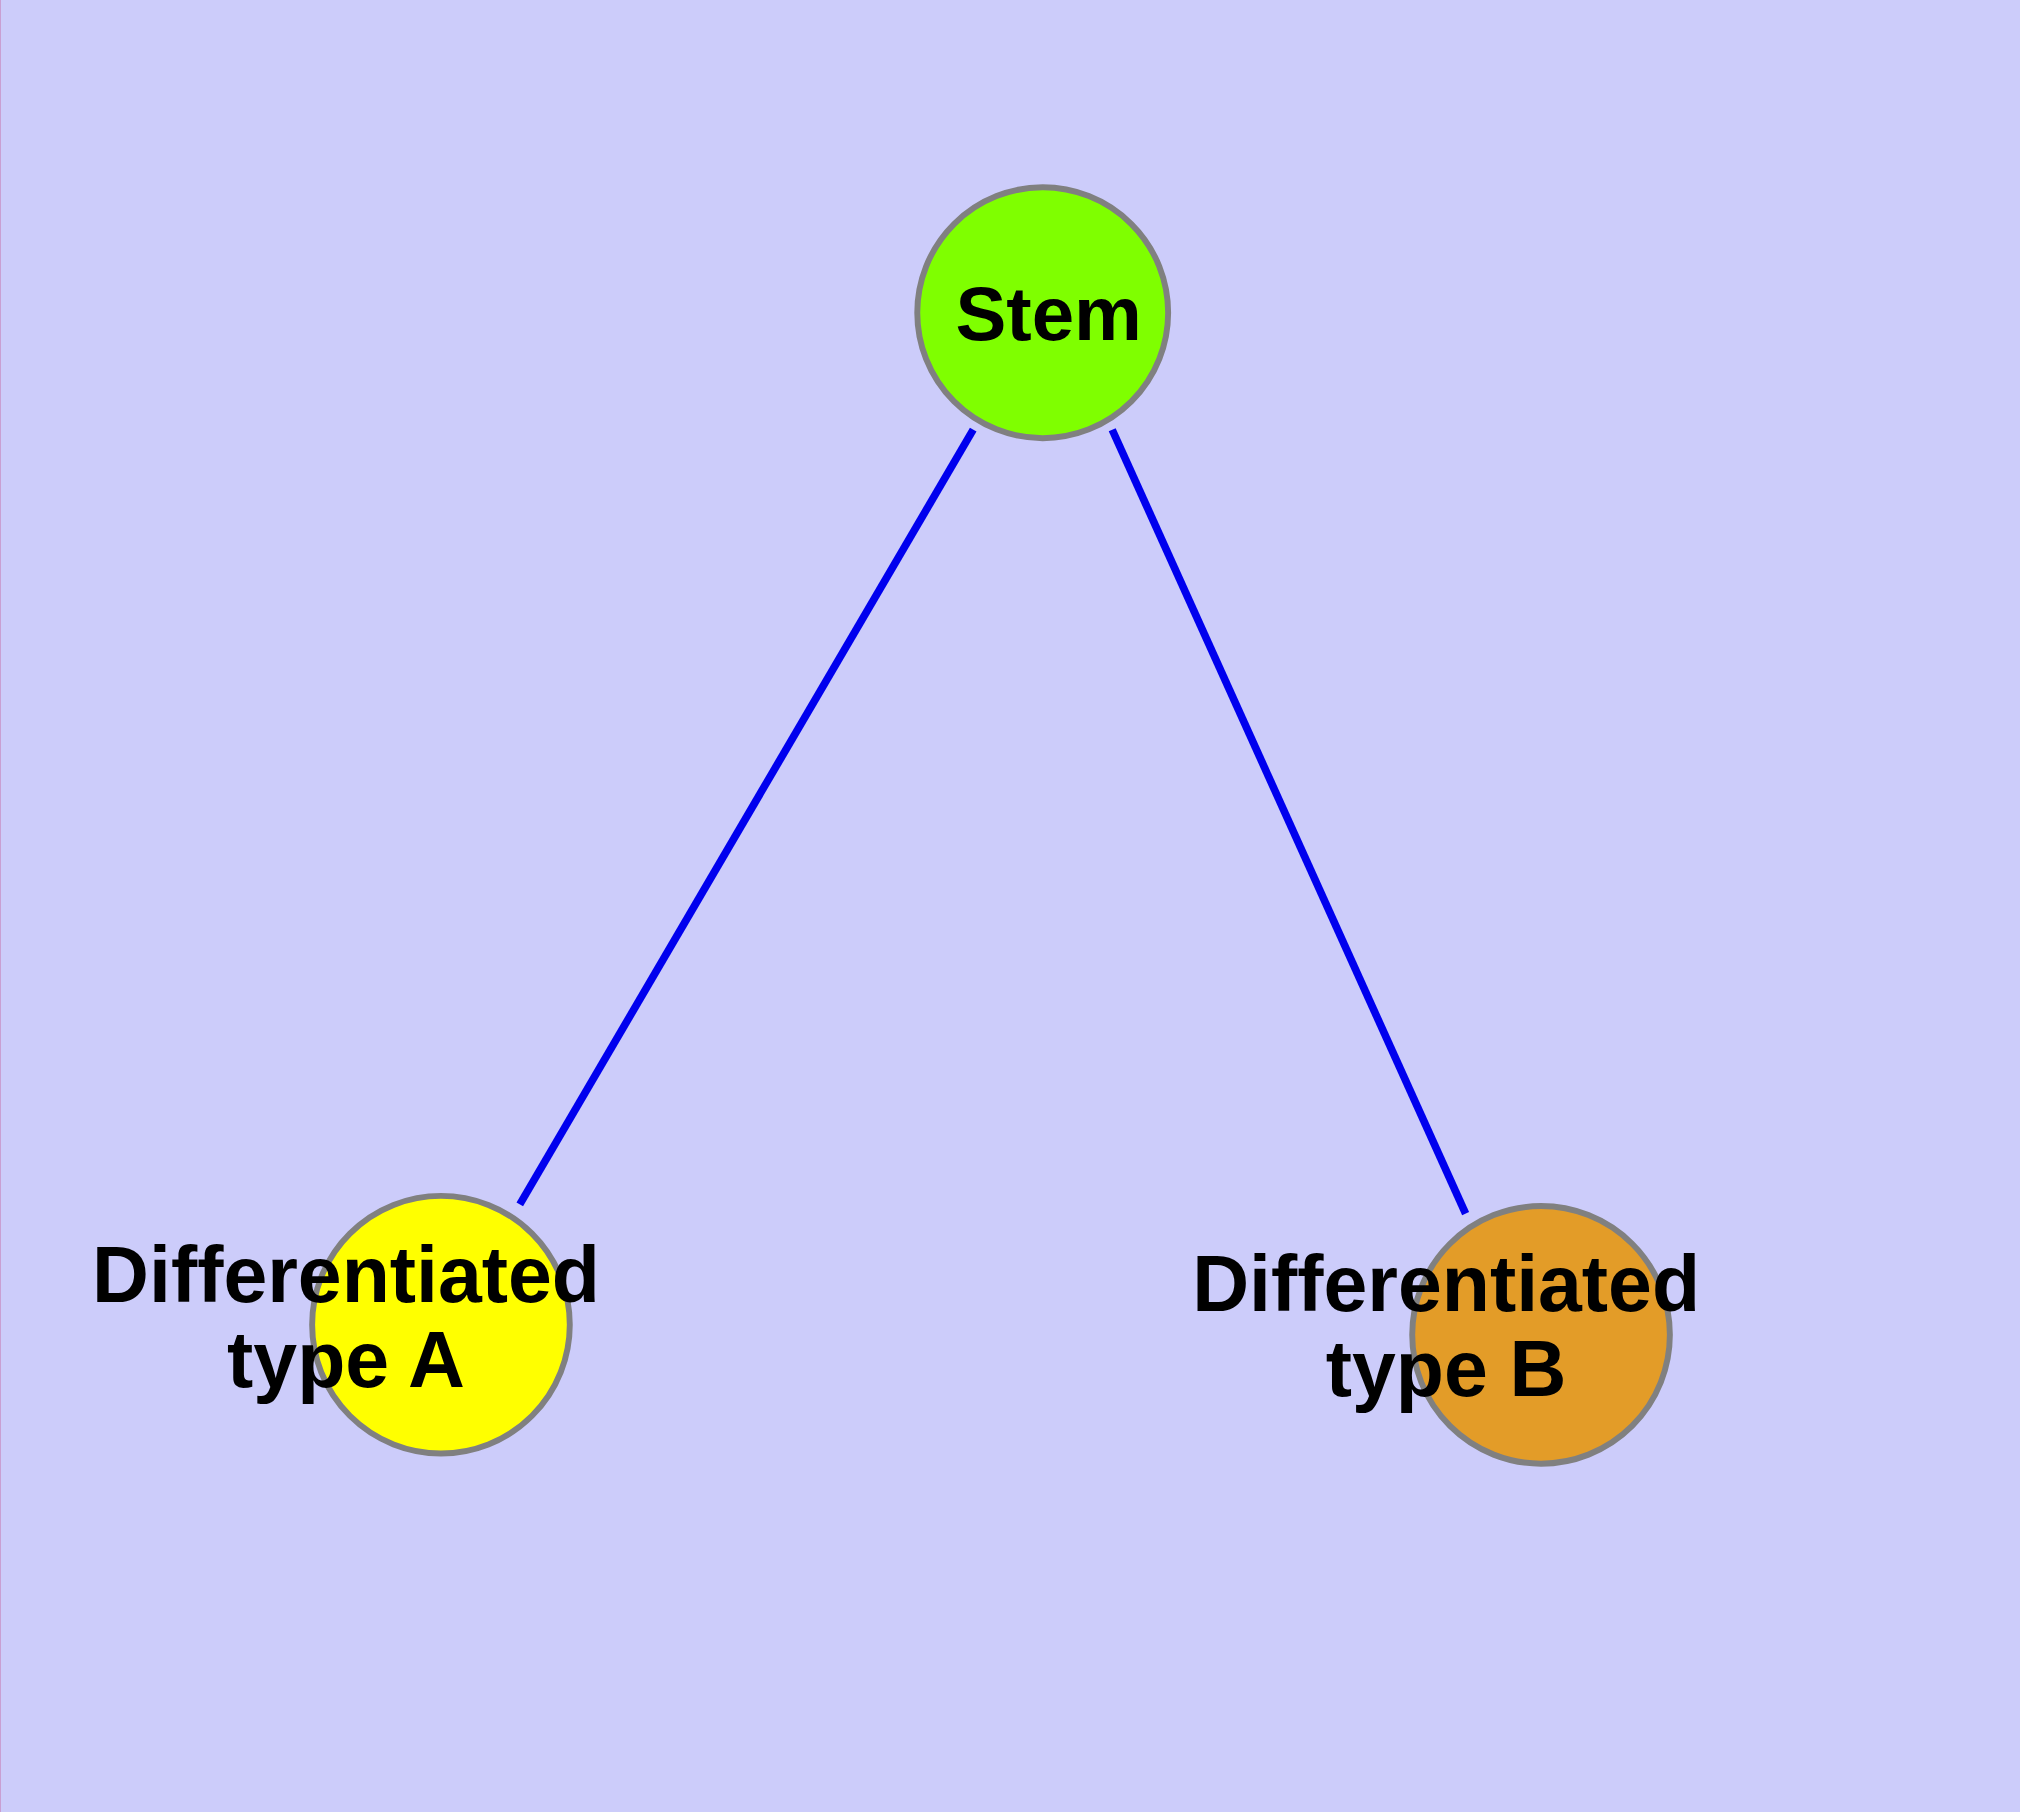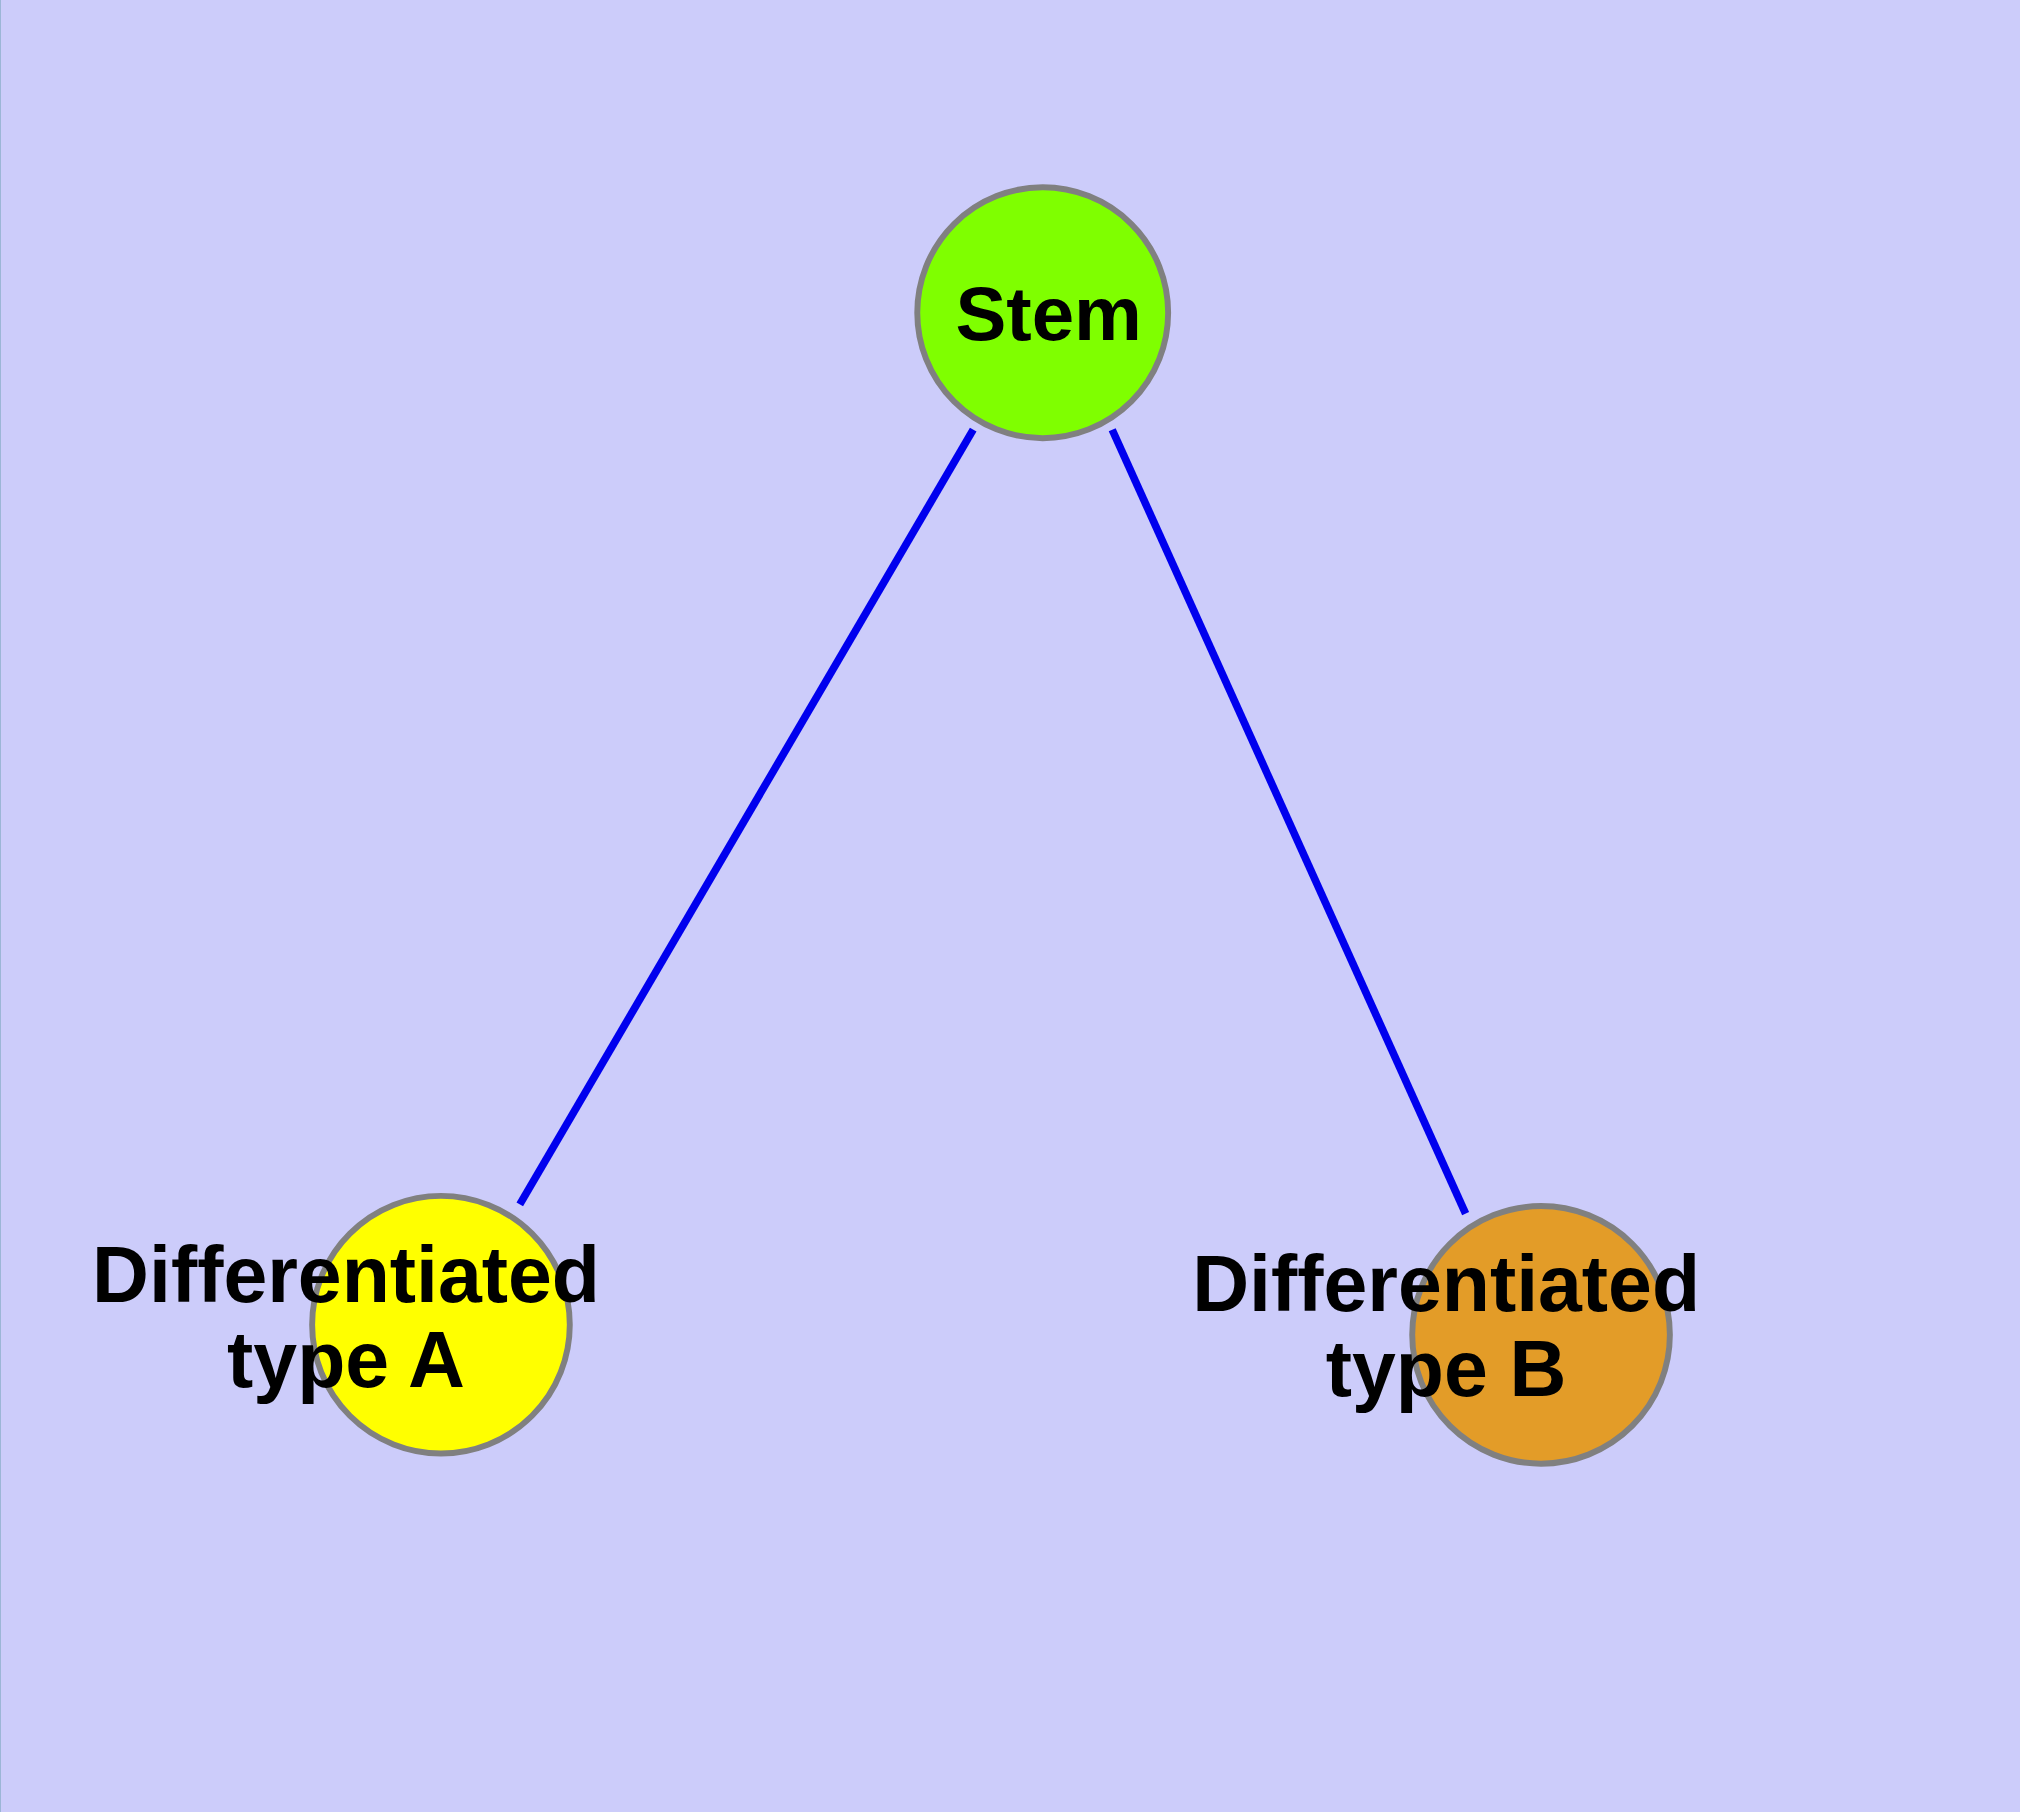--- a/index.html
+++ b/index.html
@@ -6,21 +6,21 @@
   html, body {
     margin: 0;
     padding: 0;
     background: #ffffff;
   }
   #canvas {
     position: relative;
     width: 2021px;
     height: 1812px;
     overflow: hidden;
-    background: #0f766e;
+    background: #be185d;
     font-family: "Liberation Sans", sans-serif;
   }
   #graph-svg {
     position: absolute;
     left: 0;
     top: 0;
     width: 2021px;
     height: 1812px;
     display: block;
   }

